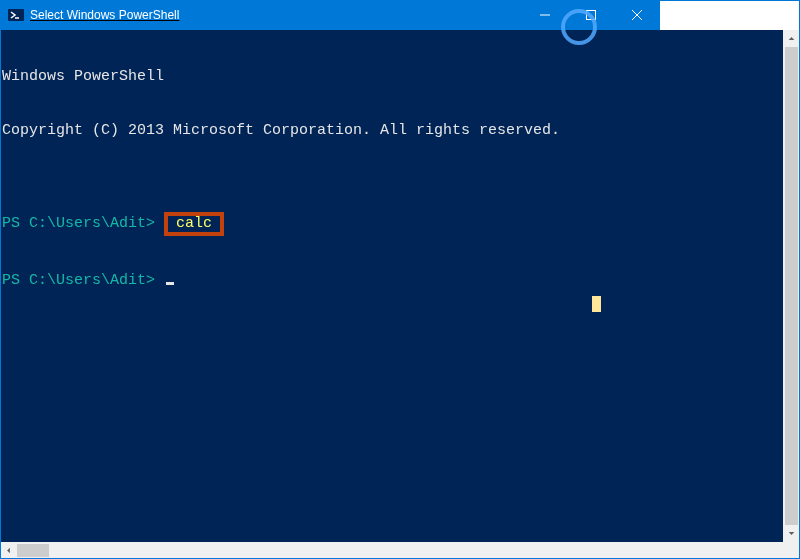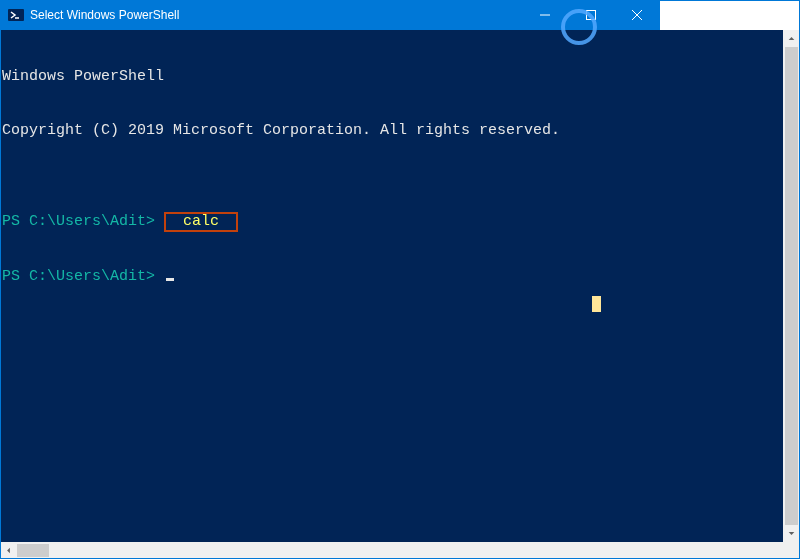--- a/index.html
+++ b/index.html
@@ -10,20 +10,21 @@
       font-family: "Segoe UI", Tahoma, sans-serif;
       overflow: hidden;
       position: relative;
     }
     .window {
       width: 660px;
       height: 559px;
       background: #fff;
       display: flex;
       flex-direction: column;
+      text-decoration: underline;
     }
     .titlebar {
       height: 30px;
       background: #0078d7;
       display: flex;
       align-items: center;
       color: #fff;
       font-size: 12px;
       font-weight: 400;
       user-select: none;
@@ -55,22 +56,22 @@
       font-size: 15px;
       line-height: 18px;
       color: #e6e6e6;
       white-space: pre;
       padding: 2px 0 0 2px;
     }
     .line { display: block; }
     .prompt { color: #14b8a6; }
     .cmd { color: #ffff66; }
     .highlight-box {
-      border: 2px solid #c2410c;
-      padding: 0 17px;
+      border: 4px solid #c2410c;
+      padding: 0 8px;
       display: inline-block;
       line-height: 16px;
     }
     .cursor-block {
       display: inline-block;
       width: 8px;
       height: 3px;
       background: #e6e6e6;
       vertical-align: baseline;
       margin-left: 2px;
@@ -193,21 +194,21 @@
             <line x1="0" y1="0" x2="10" y2="10"></line>
             <line x1="10" y1="0" x2="0" y2="10"></line>
           </svg>
       </div>
     </div>
   </div>
 
   <div class="client">
     <div class="console-text">
       <span class="line">Windows PowerShell</span>
-      <span class="line">Copyright (C) 2019 Microsoft Corporation. All rights reserved.</span>
+      <span class="line">Copyright (C) 2013 Microsoft Corporation. All rights reserved.</span>
       <span class="line"></span>
       <span class="line"><span class="prompt">PS C:\Users\Adit&gt; </span><span class="highlight-box"><span class="cmd">calc</span></span></span>
       <span class="line"><span class="prompt">PS C:\Users\Adit&gt; </span><span class="cursor-block"></span></span>
     </div>
   </div>
 
   <div class="scrollbar-v">
     <div class="sb-btn">
       <svg viewBox="0 0 10 10">
           <path d="M1 7 L5 3 L9 7 Z"></path>

